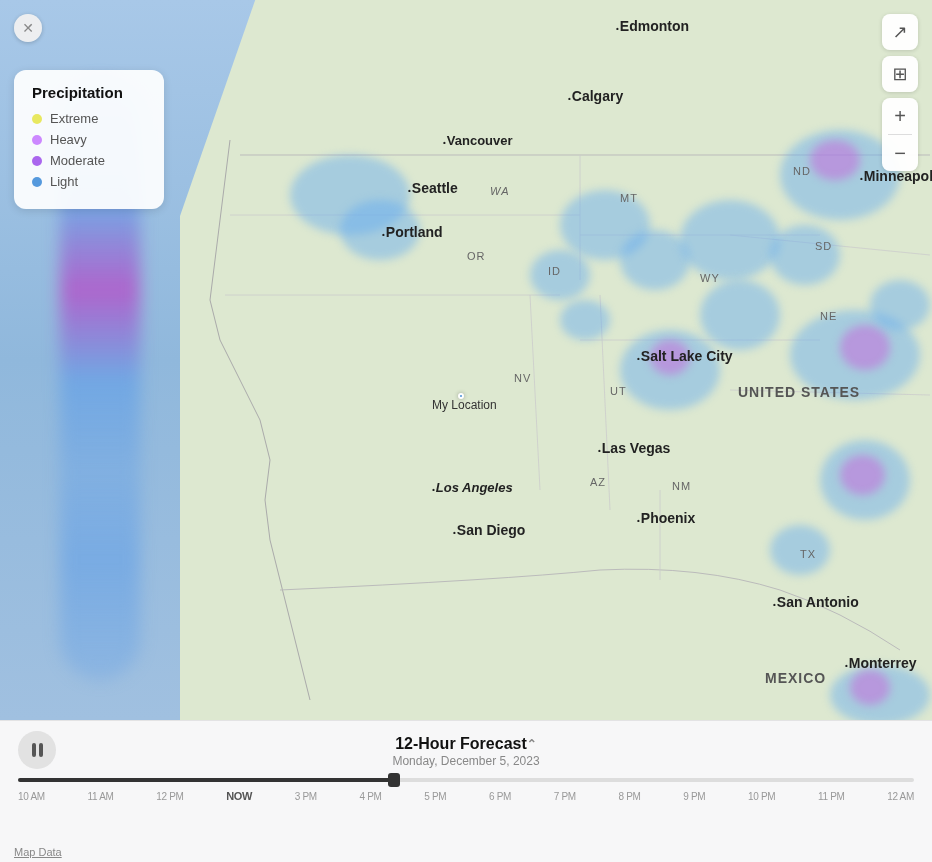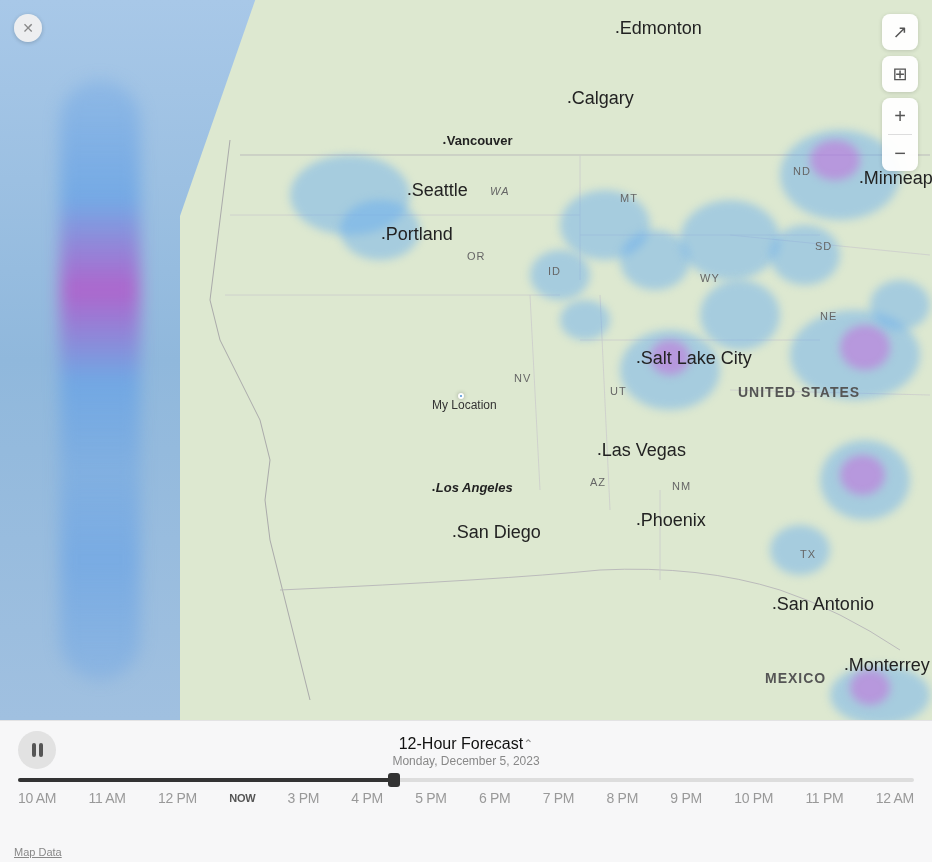--- a/index.html
+++ b/index.html
@@ -38,23 +38,23 @@
       left: 180px; top: 0;
       width: 752px;
       height: 720px;
       background: #dde8d0;
       clip-path: polygon(10% 0%, 100% 0%, 100% 100%, 0% 100%, 0% 30%);
     }
 
     
     .city-label {
       position: absolute;
-      font-size: 18px;
+      font-size: 14px;
       color: #222;
-      font-weight: 400;
+      font-weight: 700;
       white-space: nowrap;
     }
 
     .city-label.bold {
       font-weight: 700;
       font-size: 13px;
     }
 
     .city-dot::before {
       content: '•';
@@ -299,21 +299,21 @@
       background: #555;
       border-radius: 2px;
     }
 
     .forecast-title-area {
       text-align: center;
     }
 
     .forecast-title {
       font-size: 16px;
-      font-weight: 400;
+      font-weight: 700;
       color: #111;
       display: flex;
       align-items: center;
       justify-content: center;
       gap: 0;
     }
 
     .forecast-chevron {
       font-size: 12px;
       color: #888;
@@ -358,21 +358,21 @@
       background: #333;
     }
 
     .timeline-labels {
       display: flex;
       justify-content: space-between;
       align-items: center;
     }
 
     .time-label {
-      font-size: 14px;
+      font-size: 10px;
       color: #999;
       font-weight: 500;
       text-transform: uppercase;
       letter-spacing: -0.3px;
     }
 
     .time-label.now {
       font-size: 11px;
       color: #555;
       font-weight: 600;
@@ -553,20 +553,41 @@
     <button class="map-control-btn">
       <span>⊞</span>
     </button>
     <div class="zoom-controls">
       <button class="zoom-btn">+</button>
       <div class="zoom-divider"></div>
       <button class="zoom-btn">−</button>
     </div>
   </div>
 
+  <div class="precip-legend">
+    <div class="precip-legend-title">Precipitation</div>
+    <div id="legend-items-container">
+        <div class="legend-item">
+          <div class="legend-dot" style="background: rgb(232, 232, 96);"></div>
+          <span class="legend-label">Extreme</span>
+        </div>
+        <div class="legend-item">
+          <div class="legend-dot" style="background: rgb(204, 136, 255);"></div>
+          <span class="legend-label">Heavy</span>
+        </div>
+        <div class="legend-item">
+          <div class="legend-dot" style="background: rgb(170, 102, 238);"></div>
+          <span class="legend-label">Moderate</span>
+        </div>
+        <div class="legend-item">
+          <div class="legend-dot" style="background: rgb(85, 153, 221);"></div>
+          <span class="legend-label">Light</span>
+        </div>
+      </div>
+  </div>
 
 </div>
 
 <div id="forecast-bar">
   <div class="forecast-header">
     <button class="pause-button">
       <div class="pause-icon">
         <div class="pause-bar"></div>
         <div class="pause-bar"></div>
       </div>

